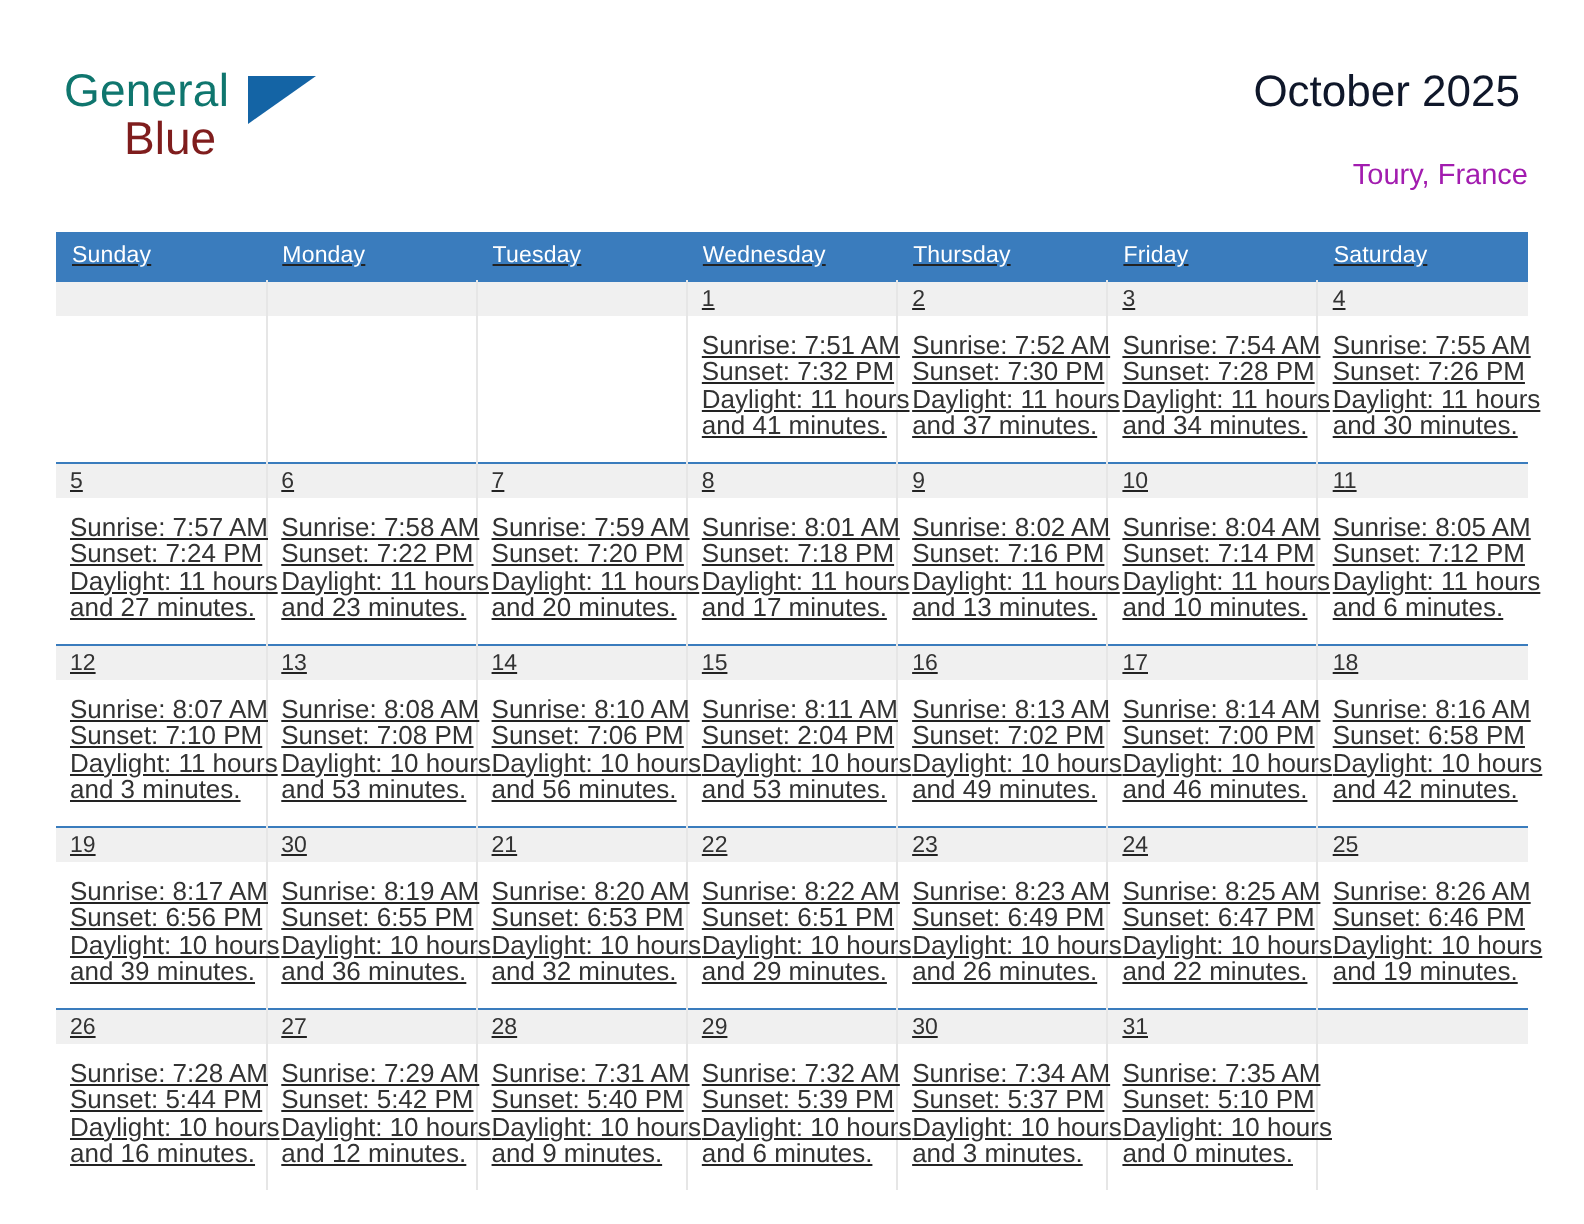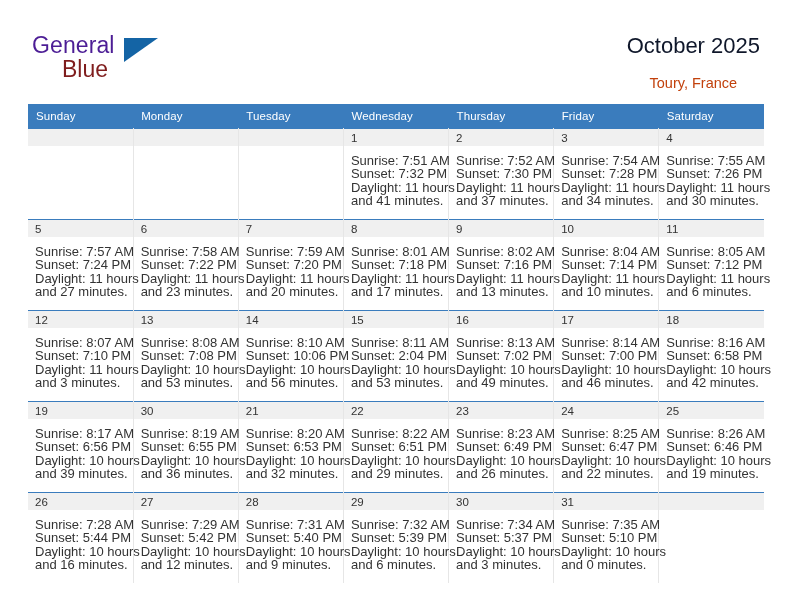--- a/index.html
+++ b/index.html
@@ -35,21 +35,21 @@
     top: 6px;
     width: 220px;
     height: 62px;
   }
   .logo-general {
     position: absolute;
     left: 0;
     top: 0;
     font-size: 23px;
     letter-spacing: 0.1px;
-    color: #4c1d95;
+    color: #0f766e;
     font-family: "Liberation Sans", sans-serif;
   }
   .logo-blue {
     position: absolute;
     left: 30px;
     top: 24px;
     font-size: 23px;
     color: #7f1d1d;
     font-family: "Liberation Sans", sans-serif;
   }
@@ -72,35 +72,35 @@
   .cal-title {
     font-size: 22px;
     color: #0f172a;
     line-height: 32px;
     font-weight: normal;
     margin: 4px;
     white-space: nowrap;
   }
   .cal-subtitle {
     font-size: 14.5px;
-    color: #c2410c;
+    color: #a21caf;
     line-height: 20px;
-    margin: 11px 0 0 0;
+    margin: 16px 0 0 0;
     white-space: nowrap;
-    text-align: center;
   }
 
   
   .calendar {
     position: absolute;
     left: 28px;
-    top: 104px;
+    top: 116px;
     width: 736px;
     border-collapse: collapse;
     table-layout: fixed;
+    text-decoration: underline;
   }
   .calendar col { width: 105.14px; }
 
   thead th {
     background: #3a7cbd;
     color: #ffffff;
     font-size: 11.5px;
     font-weight: normal;
     text-align: left;
     padding: 6px 0 6px 8px;
@@ -306,21 +306,21 @@
               <div>Sunrise: 8:08 AM</div>
               <div>Sunset: 7:08 PM</div>
               <div>Daylight: 10 hours</div>
               <div>and 53 minutes.</div>
             </div>
           </td>
           <td>
             <div class="daynum-band">14</div>
             <div class="cell-body">
               <div>Sunrise: 8:10 AM</div>
-              <div>Sunset: 10:06 PM</div>
+              <div>Sunset: 7:06 PM</div>
               <div>Daylight: 10 hours</div>
               <div>and 56 minutes.</div>
             </div>
           </td>
           <td>
             <div class="daynum-band">15</div>
             <div class="cell-body">
               <div>Sunrise: 8:11 AM</div>
               <div>Sunset: 2:04 PM</div>
               <div>Daylight: 10 hours</div>

